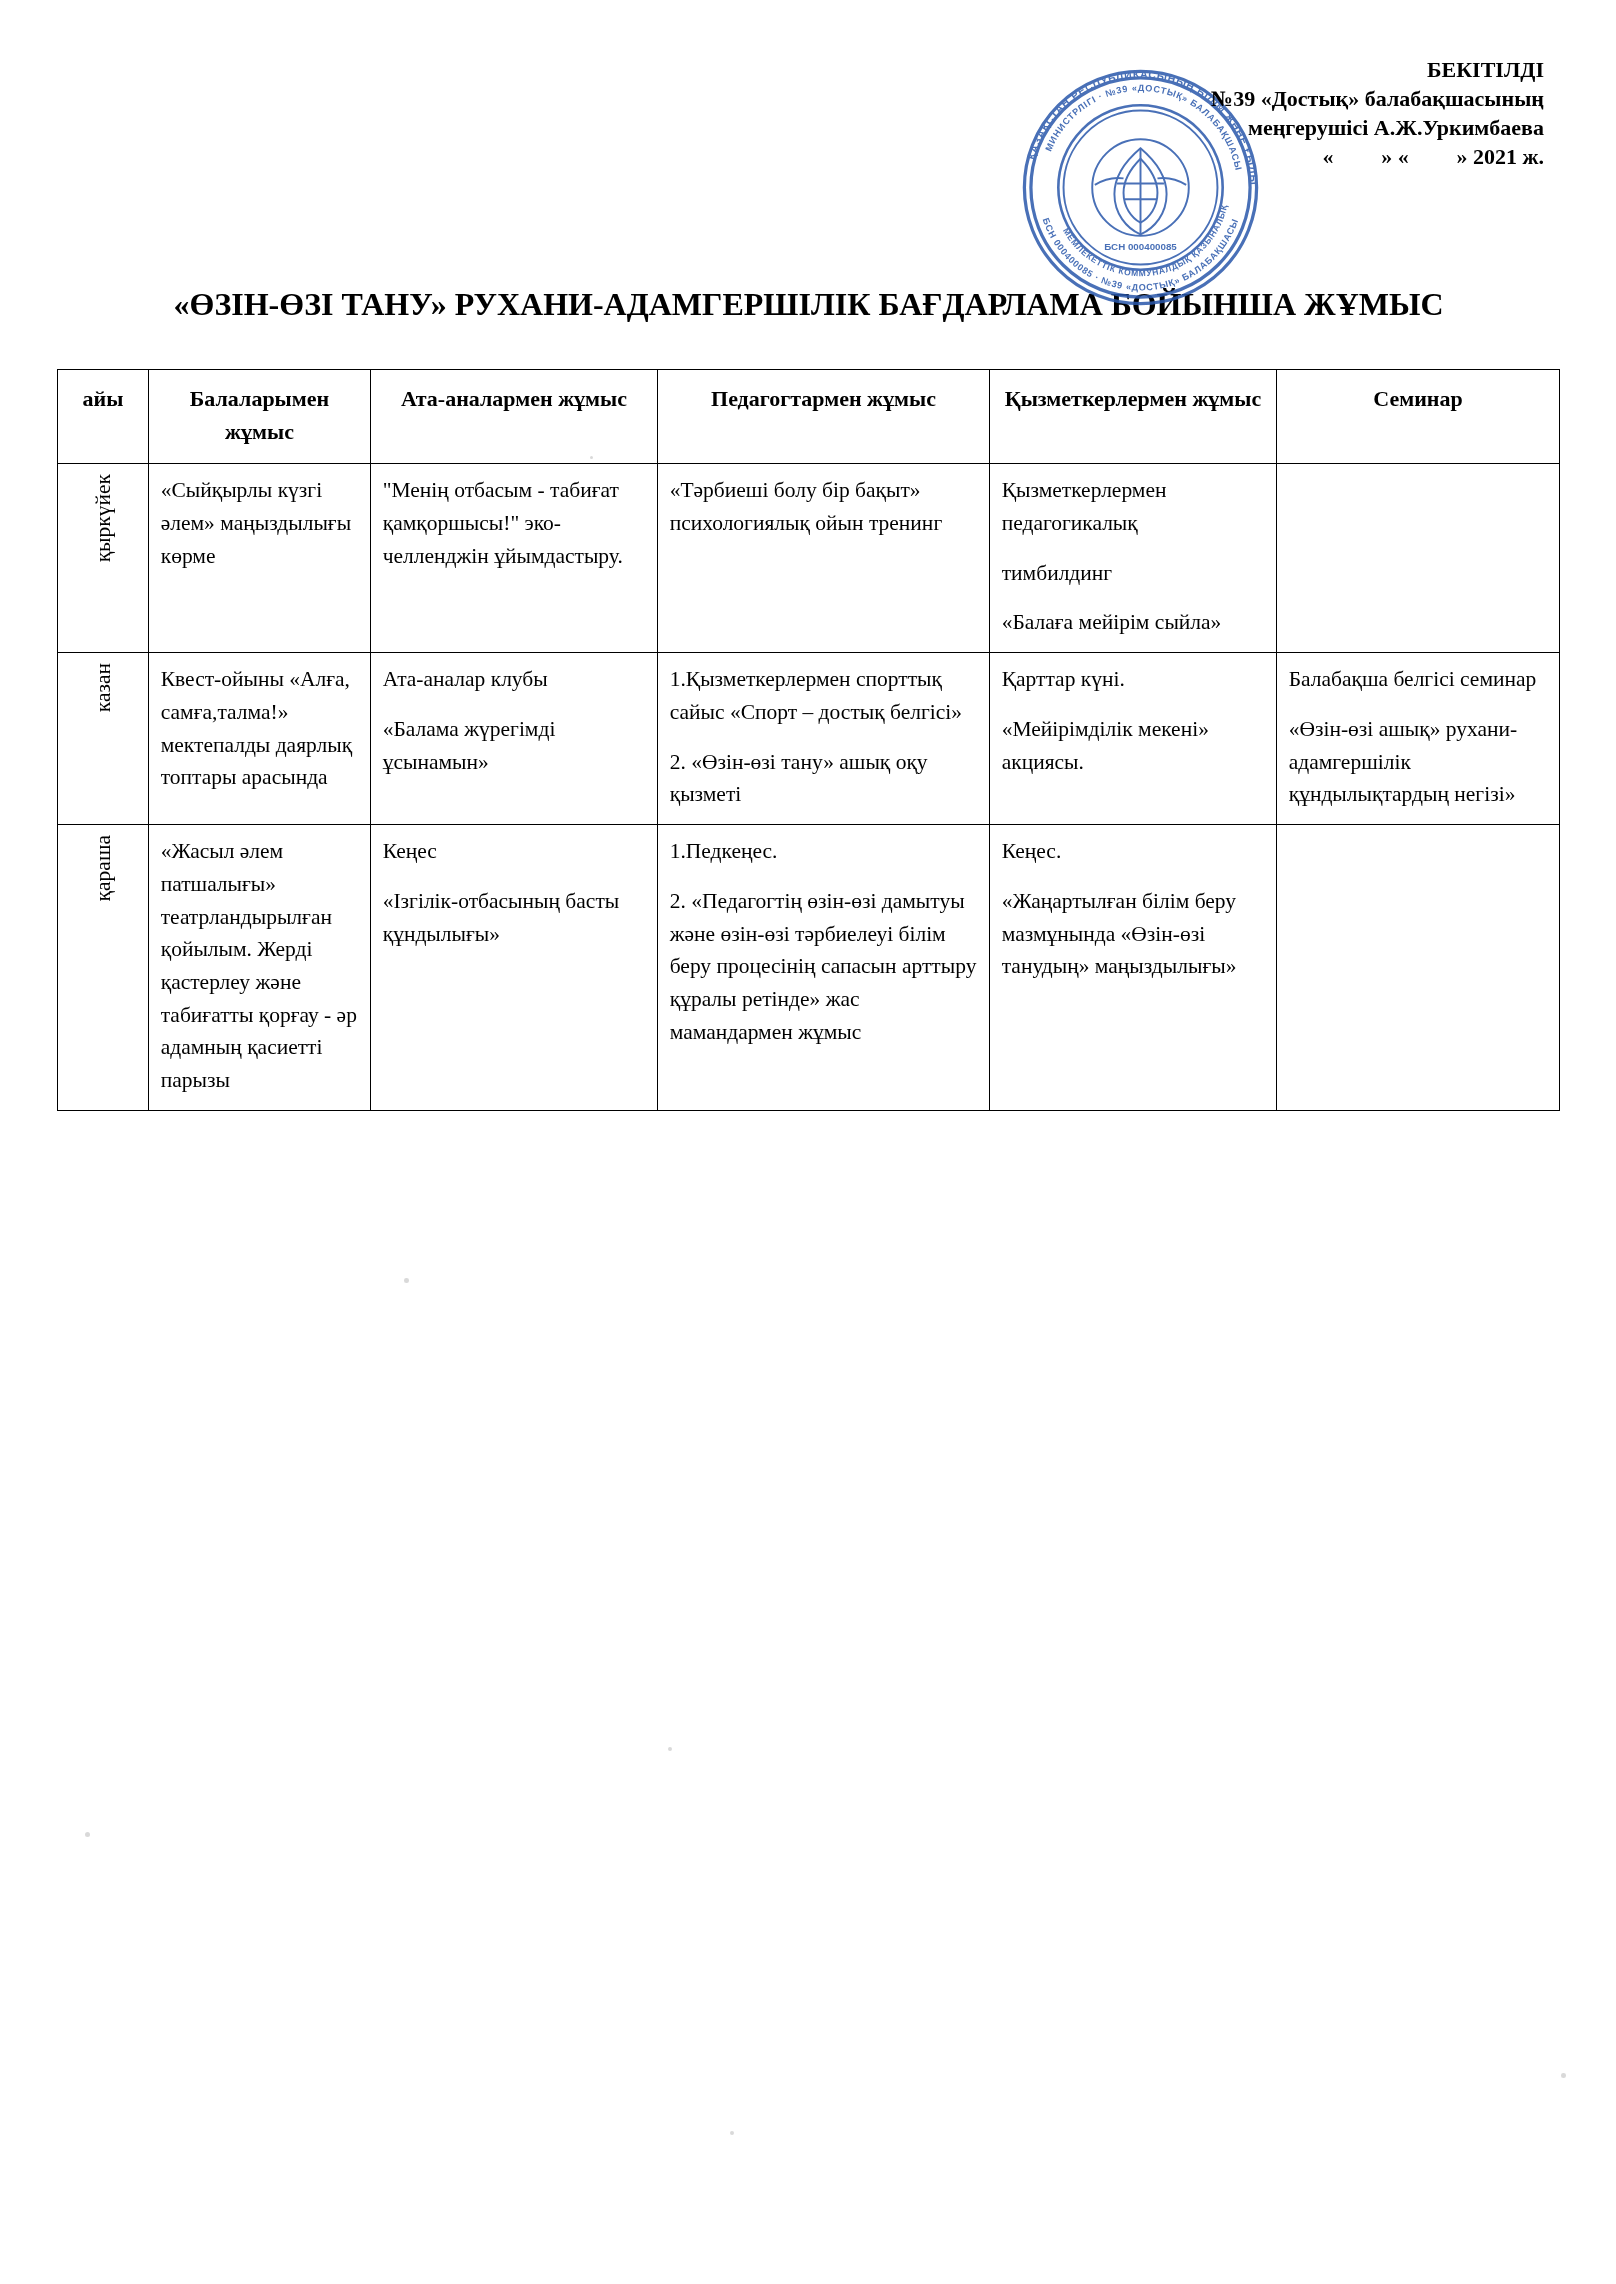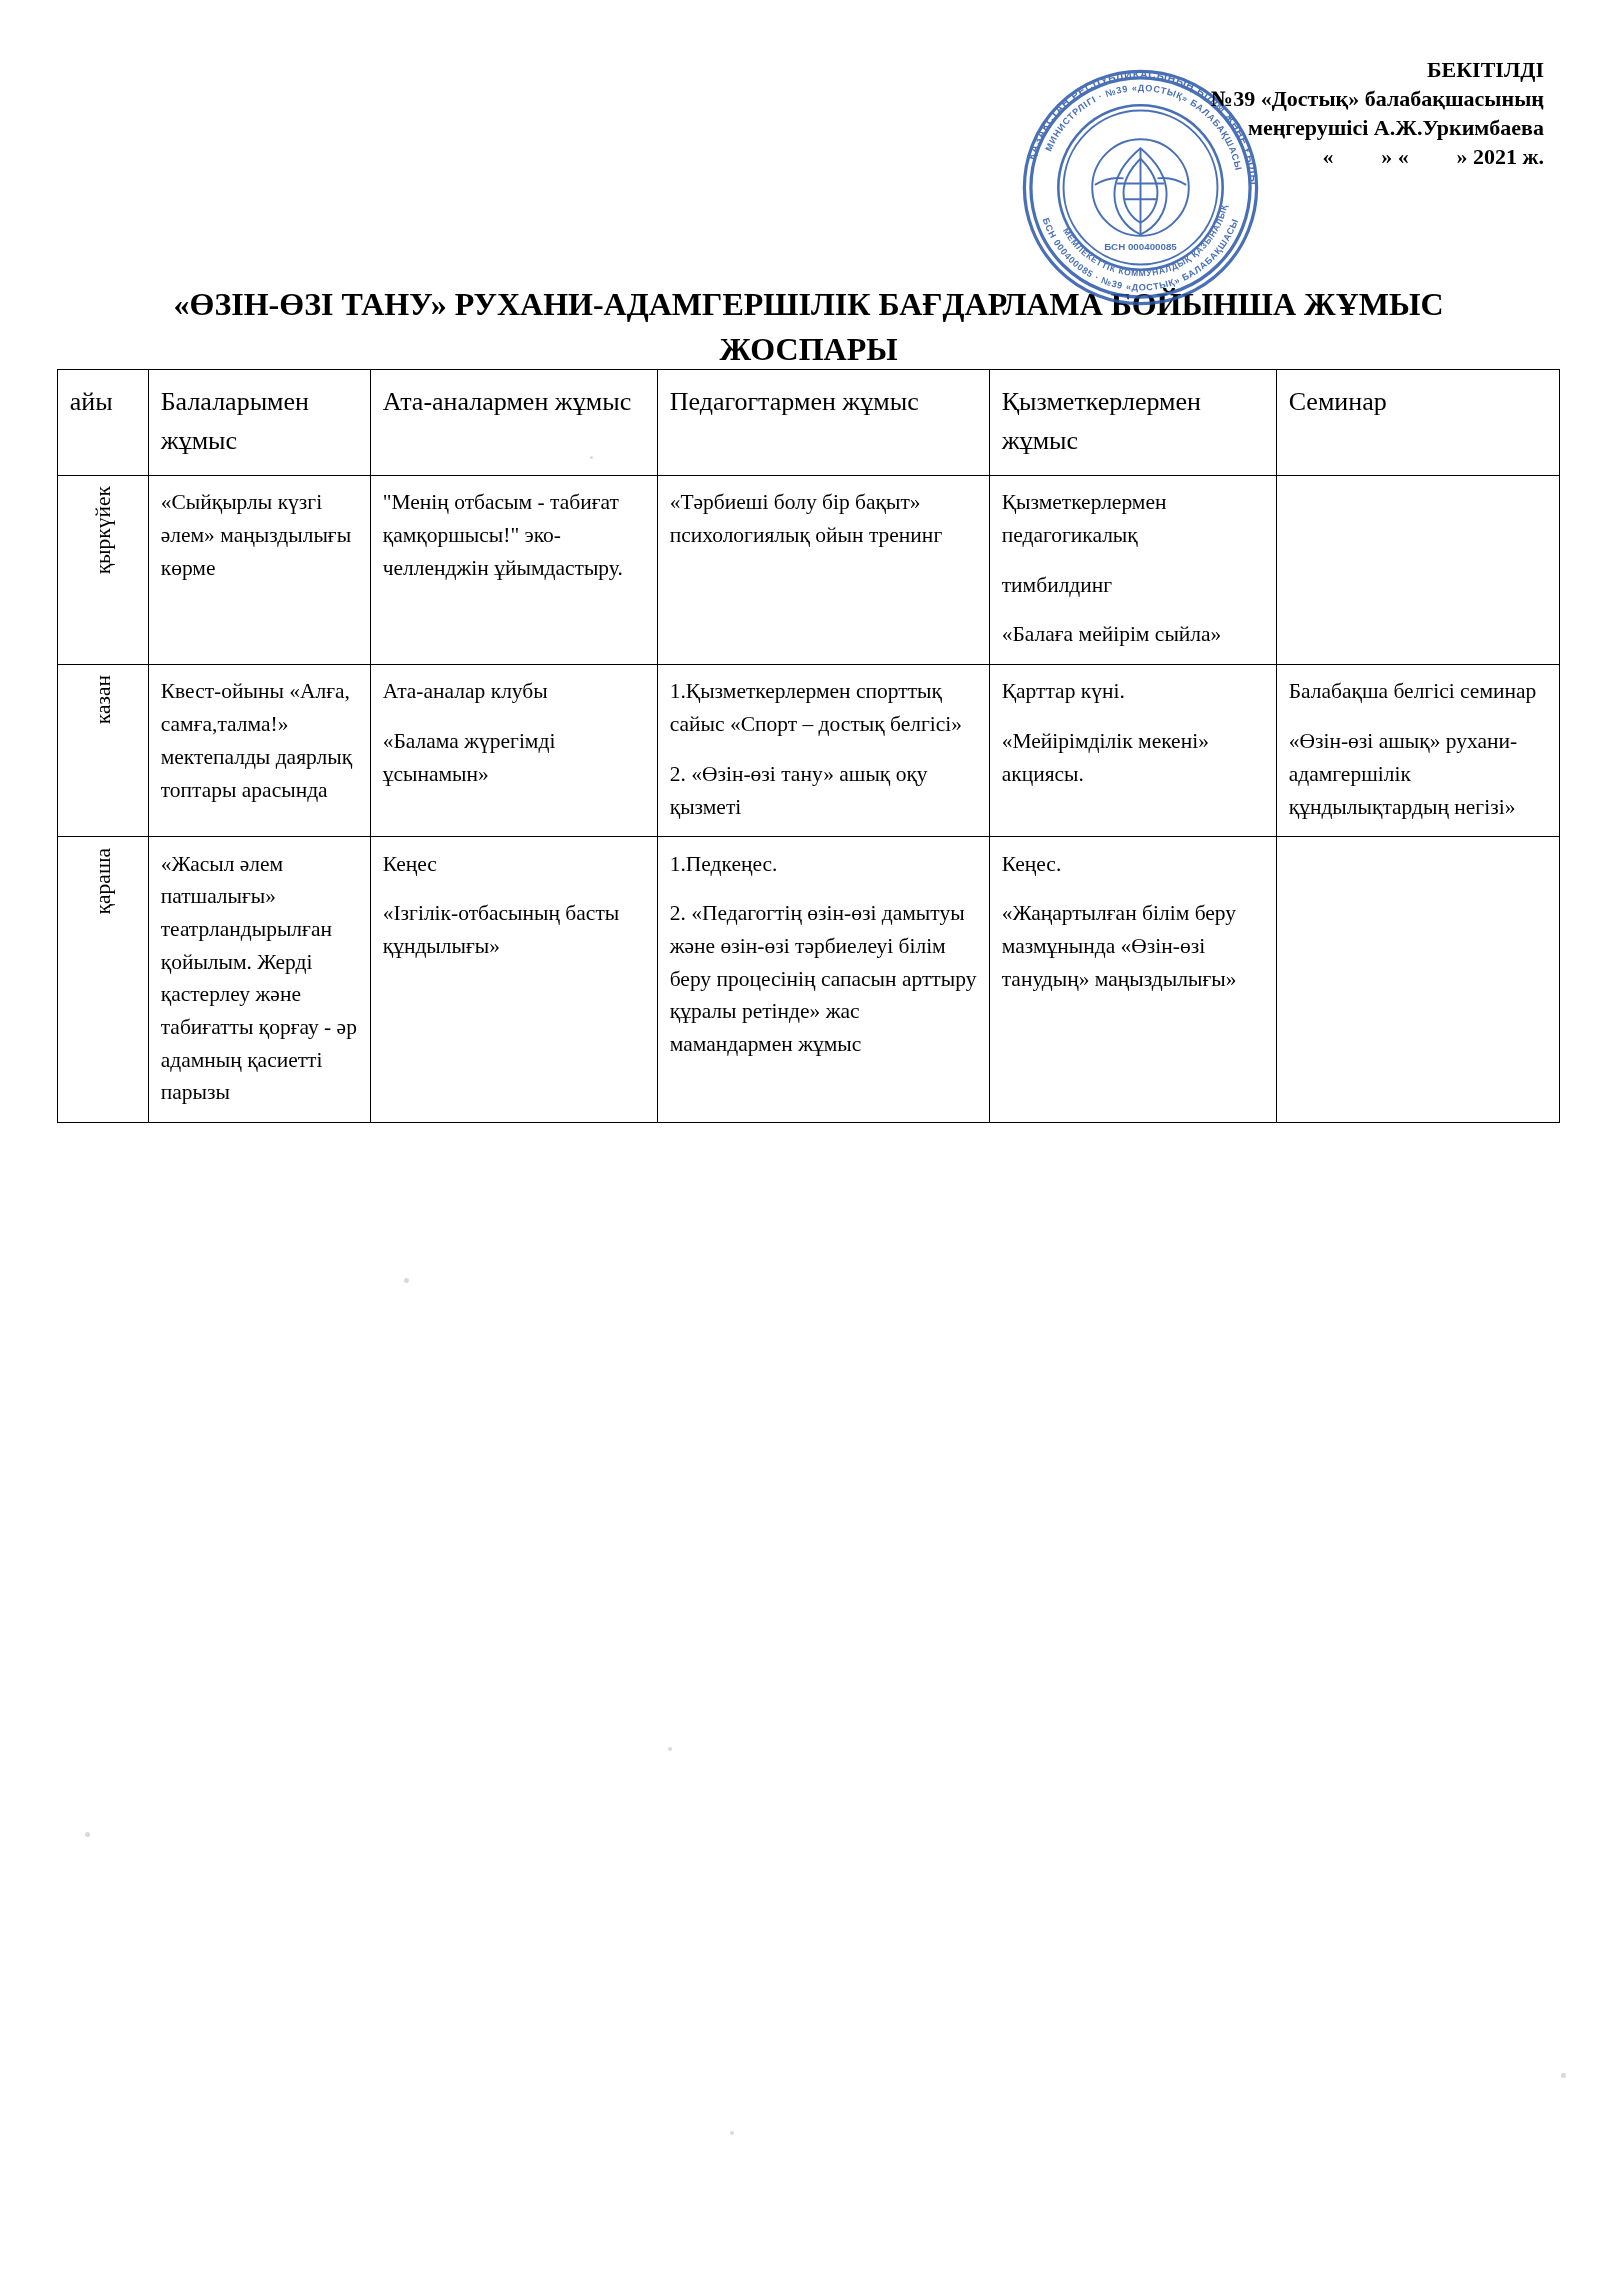--- a/index.html
+++ b/index.html
@@ -86,24 +86,24 @@
   }
   table.plan td, table.plan th {
     border: 1.3px solid #000000;
     vertical-align: top;
     padding: 10.4px 11.7px 13px 11.7px;
     font-size: 21.5px;
     line-height: 1.52;
     font-weight: normal;
   }
   table.plan thead th {
-    font-weight: normal;
-    font-size: 26px;
+    font-weight: bold;
+    font-size: 22px;
     padding: 11.7px 11.7px 14.3px 11.7px;
-    text-align: left;
+    text-align: center;
     vertical-align: top;
   }
   thead th.col-month { text-align: center; }
 
   col.c0 { width: 91px; }
   col.c1 { width: 222px; }
   col.c2 { width: 287px; }
   col.c3 { width: 332px; }
   col.c4 { width: 287px; }
   col.c5 { width: 283px; }
@@ -187,21 +187,20 @@
       <path d="M196 238 h48"></path>
       <path d="M220 160 v132"></path>
       <path d="M150 216 c16 -10 30 -12 44 -10"></path>
       <path d="M290 216 c-16 -10 -30 -12 -44 -10"></path>
     </g>
     <text x="220" y="316" text-anchor="middle" fill="#2a58ab" font-family="Liberation Sans, sans-serif" font-size="15" font-weight="bold">БСН 000400085</text>
   </svg>
 
   <div class="doc-title">
     <span>«ӨЗІН-ӨЗІ ТАНУ» РУХАНИ-АДАМГЕРШІЛІК БАҒДАРЛАМА БОЙЫНША ЖҰМЫС</span>
-    <span>ЖОСПАРЫ</span>
   </div>
 
   <div class="table-wrap">
     <table class="plan">
       <colgroup>
         <col class="c0">
           <col class="c1">
           <col class="c2">
           <col class="c3">
           <col class="c4">

